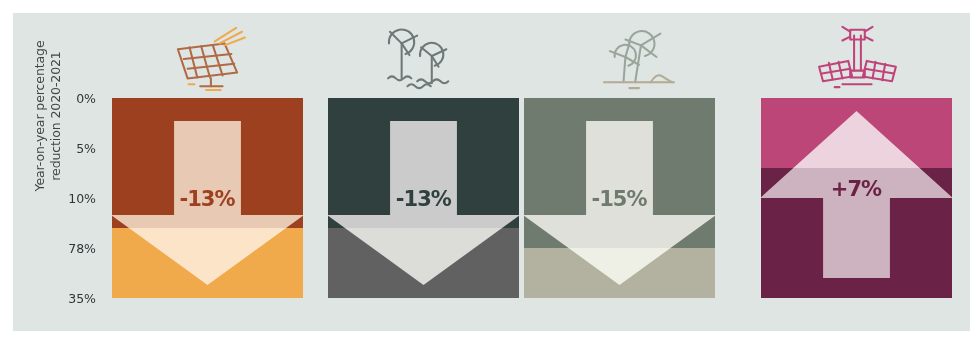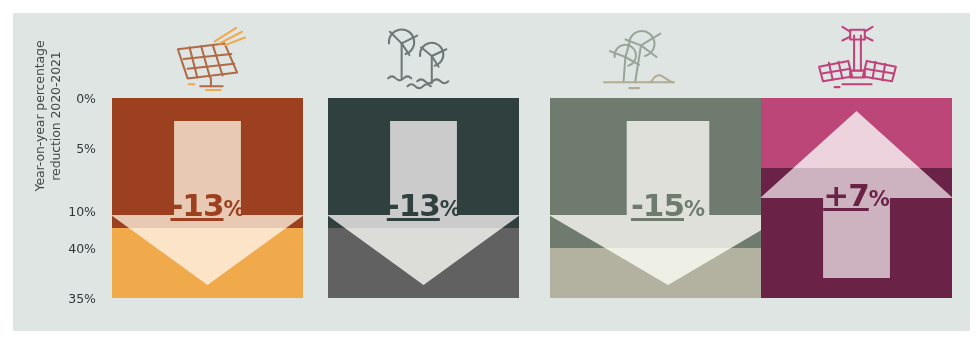--- a/index.html
+++ b/index.html
@@ -104,21 +104,21 @@
 
   .value-label {
     position: absolute;
     left: 0;
     right: 0;
     text-align: center;
     font-weight: bold;
     letter-spacing: -1px;
     white-space: nowrap;
   }
-  .value-label .num { font-size: 31px; text-decoration: underline; }
+  .value-label .num { font-size: 21px; }
   .value-label .pct { font-size: 21px; letter-spacing: 0; }
 
   
   .icon-slot {
     position: absolute;
     top: 22px;
     height: 70px;
   }
   .icon-slot svg {
     display: block;
@@ -131,22 +131,22 @@
 
 <div id="figure">
   <div id="panel" style="background: rgb(223, 229, 227);"></div>
 
   <div id="axis-label">Year-on-year percentage
 reduction 2020-2021</div>
 
   <div id="ticks">
       <div class="tick" style="top: 13px;">0%</div>
       <div class="tick" style="top: 63px;">5%</div>
-      <div class="tick" style="top: 113px; margin-top: 13px;">10%</div>
-      <div class="tick" style="top: 163px;">40%</div>
+      <div class="tick" style="top: 113px;">10%</div>
+      <div class="tick" style="top: 163px;">78%</div>
       <div class="tick" style="top: 213px;">35%</div>
     </div>
 
   <div id="plot">
       <div class="bar-group" style="left: 0px; width: 191px;">
         <div class="bar-stack">
           <div class="seg-top" style="height: 130px; background: rgb(156, 64, 32);"></div>
           <div class="seg-bottom" style="height: 70px; background: rgb(240, 169, 75);"></div>
         </div>
         <div class="arrow-wrap">
@@ -177,21 +177,21 @@
               </clipPath>
             </defs>
             <g clip-path="url(#clip1)">
               <rect x="0" y="0" width="191" height="130" fill="#cbcbcb"></rect>
               <rect x="0" y="130" width="191" height="70" fill="#dcdcd8"></rect>
             </g>
           </svg>
         </div>
         <div class="value-label" style="color: rgb(48, 64, 62); top: 89px;"><span class="num">-13</span><span class="pct">%</span></div>
       </div>
-      <div class="bar-group" style="left: 438px; width: 191px; padding-left: 45px;">
+      <div class="bar-group" style="left: 412px; width: 191px;">
         <div class="bar-stack">
           <div class="seg-top" style="height: 150px; background: rgb(111, 123, 111);"></div>
           <div class="seg-bottom" style="height: 50px; background: rgb(179, 178, 160);"></div>
         </div>
         <div class="arrow-wrap">
           <svg viewBox="0 0 191 200" preserveAspectRatio="none">
             <defs>
               <clipPath id="clip2">
                 <path d="M62.075 23 L128.925 23 L128.925 117 L191.95499999999998 117 L95.5 187 L-0.9549999999999983 117 L62.075 117 Z"></path>
               </clipPath>

